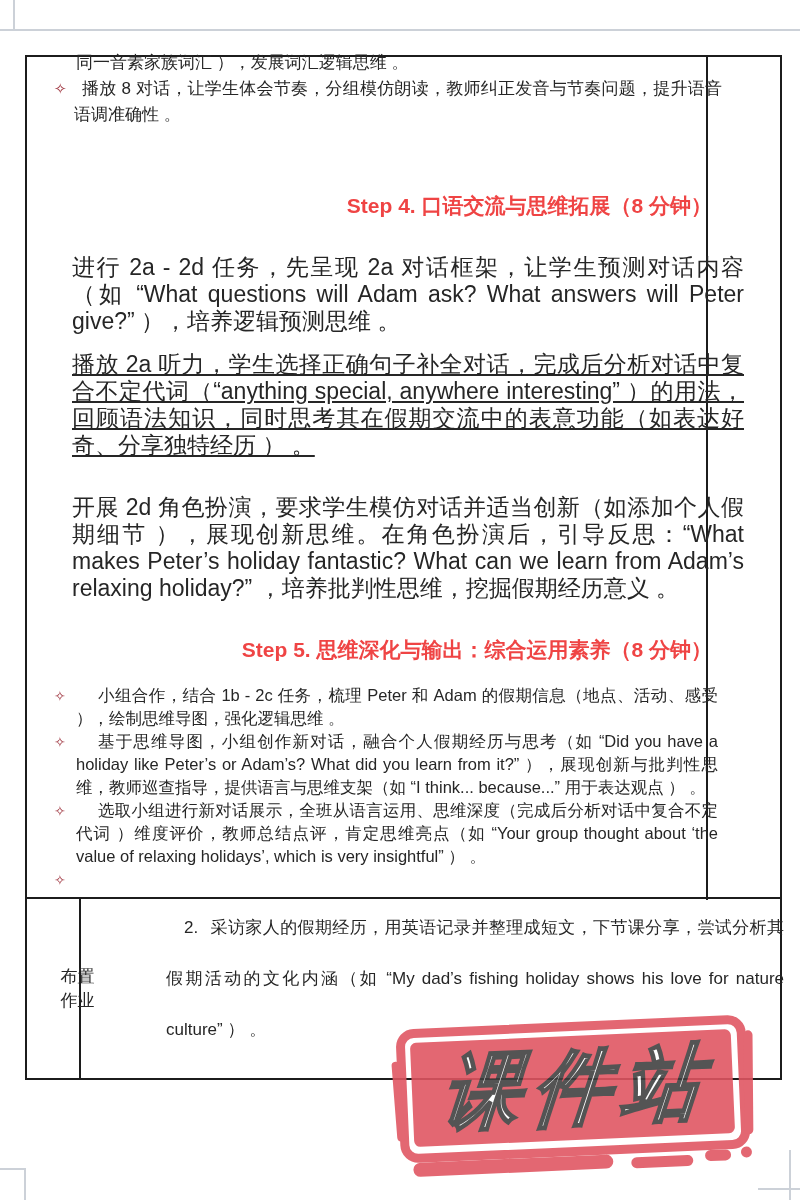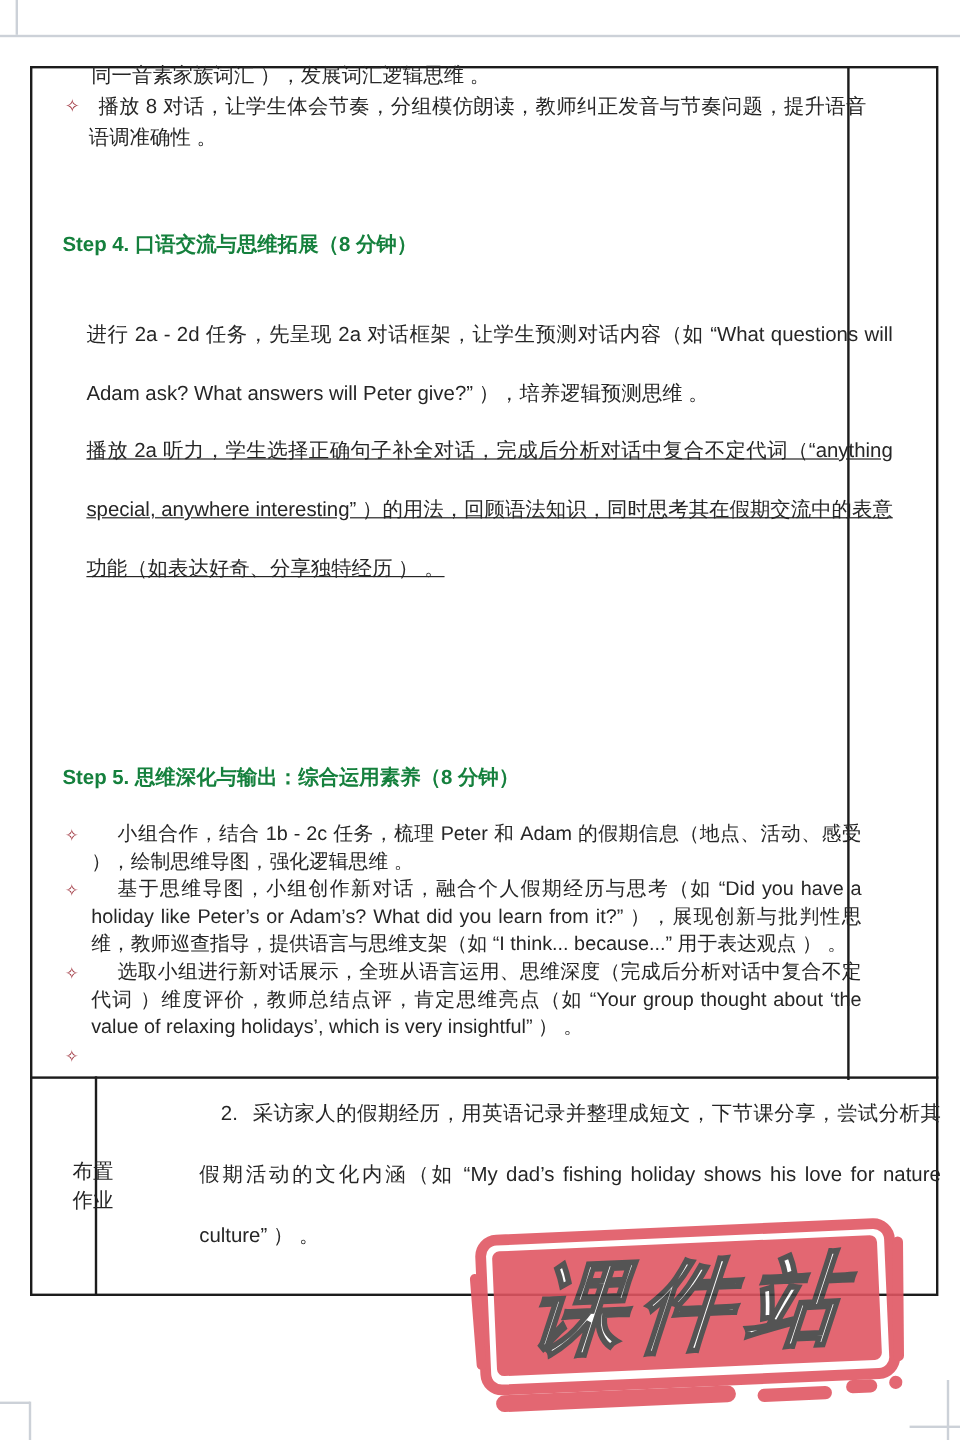--- a/index.html
+++ b/index.html
@@ -11,22 +11,22 @@
   .tbl-outer{position:absolute;left:25px;top:55px;width:757px;height:1025px;
              border:2px solid #1c1c1c;box-sizing:border-box;}
   .vline,.hline{position:absolute;background:#1c1c1c;}
   
   .abs{position:absolute;margin-left:24px;}
   .top-block{left:30px;top:50px;width:668px;font-size:17px;line-height:26px;}
   .carry{padding-left:22px;}
   .li{position:relative;padding-left:20px;}
   .li .txt{display:block;text-indent:8px;text-align:justify;}
   .bullet-glyph{position:absolute;left:0;top:0;color:#a23b45;font-size:15px;}
-  .step-heading{left:28px;width:660px;font-size:17px;font-weight:bold;color:#15803d;}
-  .para{left:28px;width:672px;font-size:17px;line-height:49px;text-align:justify;padding-left:20px;}
+  .step-heading{left:28px;width:660px;font-size:21px;font-weight:bold;color:#ef4444;text-align:right;}
+  .para{left:28px;width:672px;font-size:23px;line-height:27px;text-align:justify;padding-left:20px;}
   .bullets{left:30px;top:684px;width:664px;font-size:16.5px;line-height:23px;}
   .bullets .li{padding-left:22px;}
   .bullets .li .txt{text-indent:22px;}
   .bullets .bullet-glyph{top:1px;font-size:14px;}
   .hw-label{left:27px;top:900px;width:53px;height:178px;display:flex;align-items:center;
             justify-content:center;font-size:17px;line-height:24px;text-align:center;border-radius:18px;}
   .hw-label .inner{width:38px;}
   .hw-list{left:142px;top:902px;width:618px;font-size:17px;line-height:51px;text-align:justify;}
   .hw-item{text-indent:18px;}
   .hw-num{margin-right:12px;}
@@ -71,20 +71,21 @@
     <div class="li">
       <span class="bullet-glyph">✧</span>
       <span class="txt">播放 8 对话，让学生体会节奏，分组模仿朗读，教师纠正发音与节奏问题，提升语音语调准确性 。</span>
     </div>
   </div>
 
   <div class="abs step-heading" style="top:192px;">Step 4. 口语交流与思维拓展（8 分钟）</div>
 
   <div class="abs para" style="top:254px;">进行 2a - 2d 任务，先呈现 2a 对话框架，让学生预测对话内容（如 “What questions will Adam ask? What answers will Peter give?” ），培养逻辑预测思维 。</div>
   <div class="abs para" style="top:351px;text-decoration:underline;">播放 2a 听力，学生选择正确句子补全对话，完成后分析对话中复合不定代词（“anything special, anywhere interesting” ）的用法，回顾语法知识，同时思考其在假期交流中的表意功能（如表达好奇、分享独特经历 ） 。</div>
+  <div class="abs para" style="top:494px;">开展 2d 角色扮演，要求学生模仿对话并适当创新（如添加个人假期细节 ），展现创新思维。在角色扮演后，引导反思：“What makes Peter’s holiday fantastic? What can we learn from Adam’s relaxing holiday?” ，培养批判性思维，挖掘假期经历意义 。</div>
 
   <div class="abs step-heading" style="top:636px;">Step 5. 思维深化与输出：综合运用素养（8 分钟）</div>
 
   <div class="abs bullets">
     <div class="li">
       <span class="bullet-glyph">✧</span>
       <span class="txt">小组合作，结合 1b - 2c 任务，梳理 Peter 和 Adam 的假期信息（地点、活动、感受 ），绘制思维导图，强化逻辑思维 。</span>
     </div>
     <div class="li">
       <span class="bullet-glyph">✧</span>

